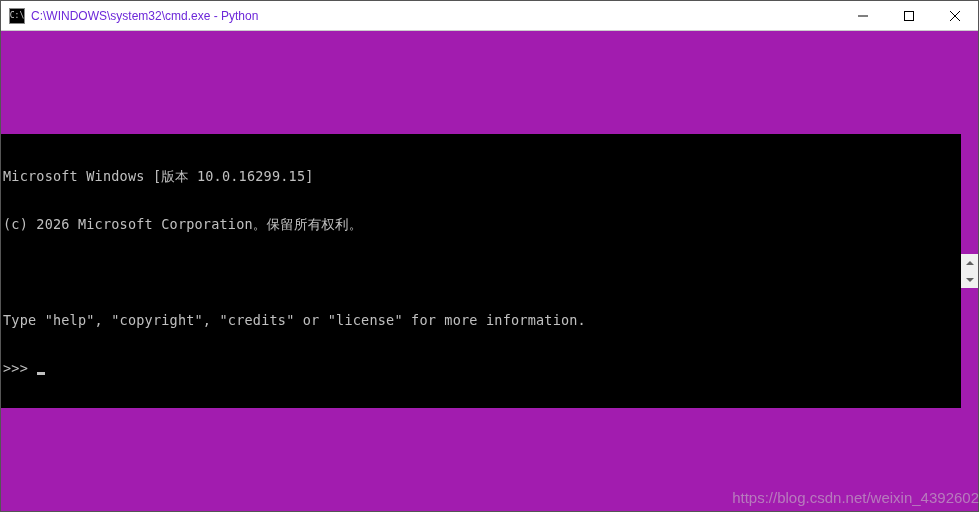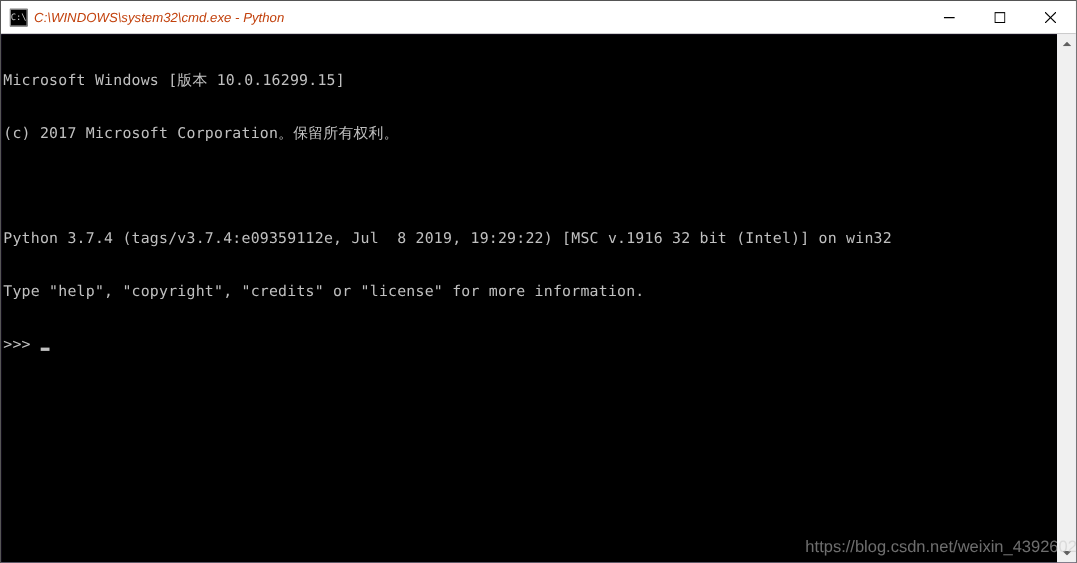--- a/index.html
+++ b/index.html
@@ -36,44 +36,44 @@
       border: 1px solid #888;
       display: flex;
       align-items: center;
       justify-content: center;
       font-size: 8px;
       color: #ccc;
       font-family: monospace;
     }
     .titlebar-title {
       font-size: 12px;
-      color: #c2410c;
+      color: #6d28d9;
       flex: 1;
-      font-style: italic;
     }
     .titlebar-controls {
       display: flex;
       height: 100%;
     }
     .tb-btn {
       width: 46px;
       height: 100%;
       display: flex;
       align-items: center;
       justify-content: center;
       font-size: 13px;
       color: #000;
       background: transparent;
     }
     .tb-btn svg { width: 10px; height: 10px; }
     .terminal-wrap {
       flex: 1;
       display: flex;
-      background: #8b5cf6;
+      background: #a21caf;
       position: relative;
+      align-items: center;
     }
     .terminal {
       flex: 1;
       background: #000;
       color: #c0c0c0;
       font-family: "NSimSun", "SimSun", "Consolas", monospace;
       font-size: 13.5px;
       line-height: 16px;
       padding: 2px 0 0 2px;
       white-space: pre;
@@ -142,23 +142,22 @@
         <svg viewBox="0 0 10 10">
             <line x1="0" y1="0" x2="10" y2="10" stroke="#000" stroke-width="1"></line>
             <line x1="10" y1="0" x2="0" y2="10" stroke="#000" stroke-width="1"></line>
           </svg>
       </div>
     </div>
   </div>
   <div class="terminal-wrap">
     <div class="terminal">
       <span class="line">Microsoft Windows [版本 10.0.16299.15]</span>
-      <span class="line">(c) 2017 Microsoft Corporation。保留所有权利。</span>
+      <span class="line">(c) 2026 Microsoft Corporation。保留所有权利。</span>
       <span class="line"></span>
-      <span class="line">Python 3.7.4 (tags/v3.7.4:e09359112e, Jul  8 2019, 19:29:22) [MSC v.1916 32 bit (Intel)] on win32</span>
       <span class="line">Type "help", "copyright", "credits" or "license" for more information.</span>
       <span class="line"><span>&gt;&gt;&gt; </span><span class="cursor"></span></span>
     </div>
     <div class="scrollbar">
       <div class="sb-btn">
         <svg width="8" height="4" viewBox="0 0 8 4">
             <polygon points="4,0 8,4 0,4" fill="#606060"></polygon>
           </svg>
       </div>
       <div class="sb-track"></div>

